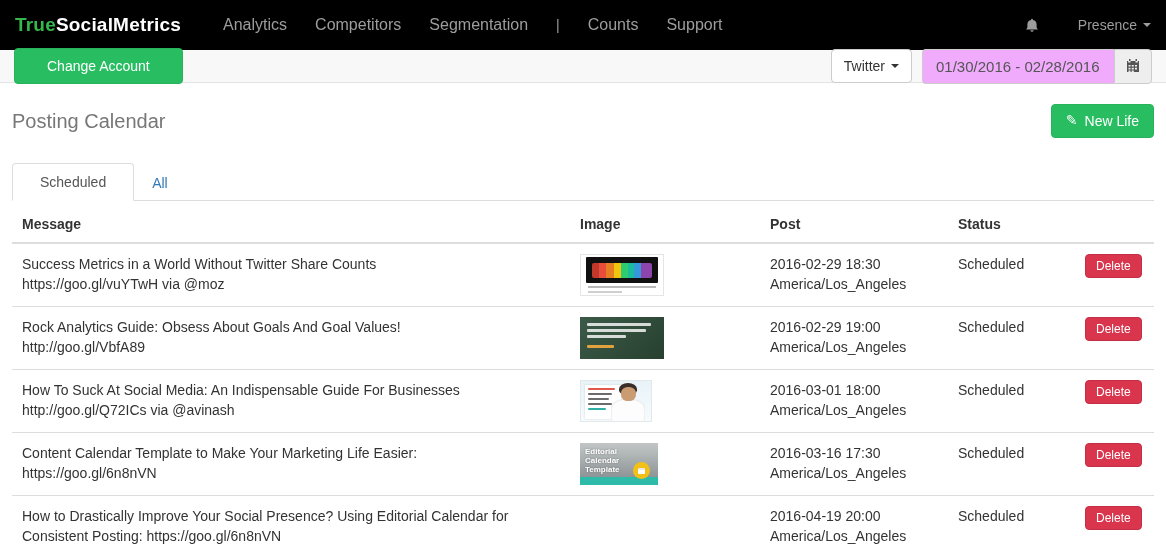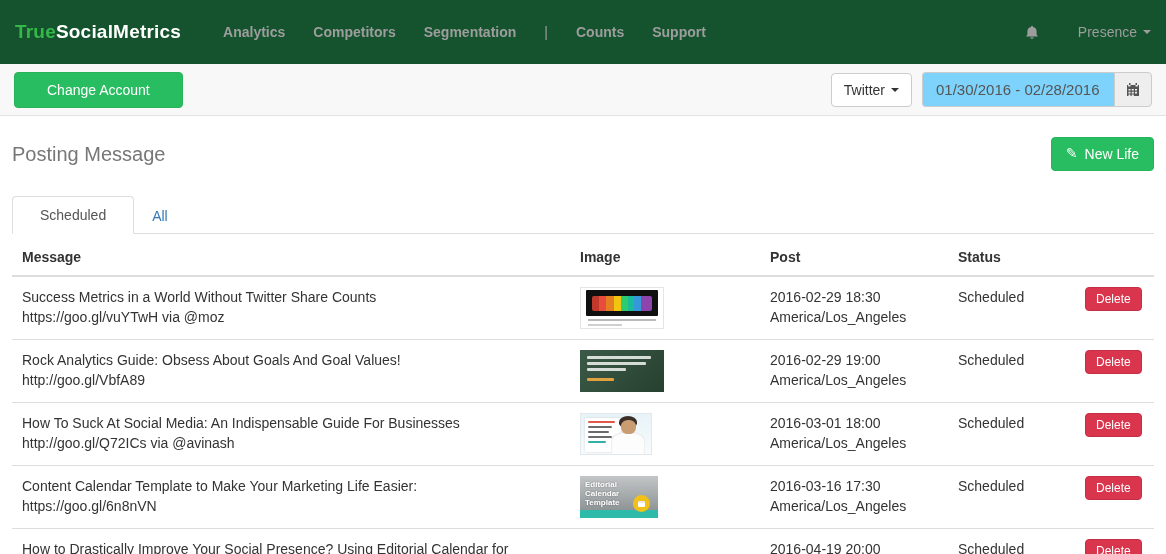--- a/index.html
+++ b/index.html
@@ -1,45 +1,45 @@
 <!DOCTYPE html>
 <html><head>
 <meta charset="utf-8">
 <style>
   * { box-sizing: border-box; margin: 0; padding: 0; }
   html,body { width:1166px; height:554px; overflow:hidden; background:#fff;
     font-family:"Liberation Sans", sans-serif; }
 
   
-  .navbar { height:64px; background:#14532d; display:flex; align-items:center; padding:0 15px; }
+  .navbar { height:50px; background:#000000; display:flex; align-items:center; padding:0 15px; }
   .logo { font-size:19px; font-weight:700; color:#fff; letter-spacing:.2px; margin-right:28px; cursor:pointer; }
   .logo .green { color:#35b84a; }
   .nav-links { display:flex; align-items:center; }
-  .nav-link { color:#9d9d9d; font-size:14px; padding:0 14px; cursor:pointer;font-weight:bold; }
+  .nav-link { color:#9d9d9d; font-size:16px; padding:0 14px; cursor:pointer; }
   .nav-divider { color:#9d9d9d; font-size:14px; padding:0 14px; }
   .nav-right { margin-left:auto; display:flex; align-items:center; }
   .bell-btn { margin-right:38px; cursor:pointer; display:flex; }
   .settings { color:#9d9d9d; font-size:14px; display:flex; align-items:center; cursor:pointer; }
   .caret { display:inline-block; width:0; height:0; border-left:4px solid transparent;
     border-right:4px solid transparent; border-top:4px solid #9d9d9d; margin-left:6px; }
 
   
-  .subbar { height:52px; background:#f8f8f8; border-bottom:1px solid #e3e3e3;
+  .subbar { height:33px; background:#f8f8f8; border-bottom:1px solid #e3e3e3;
     display:flex; align-items:center; padding:0 14px; }
   .btn-green { background:#29bd62; border:1px solid #27b25c; color:#fff; font-size:14px;
     border-radius:4px; cursor:pointer; font-family:inherit; }
   .change-account { padding:9px 32px; }
   .breadcrumb { margin-left:18px; font-size:17px; font-weight:700; color:#1a1a1a;
     border-bottom:1px dotted #8a8a8a; padding-bottom:3px; letter-spacing:.3px; cursor:pointer; }
   .subbar-right { margin-left:auto; display:flex; align-items:center; }
   .network-btn { background:#fff; border:1px solid #ccc; border-radius:4px; padding:8px 12px;
     font-size:14px; color:#333; display:flex; align-items:center; cursor:pointer; font-family:inherit; margin-right:10px; }
   .network-btn .caret { border-top-color:#333; }
   .date-group { display:flex; align-items:stretch; }
-  .date-input { background:#7dd3fc; border:1px solid #ccc; border-right:none; border-radius:4px 0 0 4px;
+  .date-input { background:#f0abfc; border:1px solid #ccc; border-right:none; border-radius:4px 0 0 4px;
     padding:8px 13px; font-size:15px; color:#555; width:192px; font-family:inherit; }
   .date-addon { background:#eee; border:1px solid #ccc; border-radius:0 4px 4px 0;
     padding:7px 10px; display:flex; align-items:center; cursor:pointer; }
 
   
   .main { padding:0 12px; }
   .title-row { display:flex; align-items:center; margin-top:21px; }
   .page-title { font-size:20px; font-weight:500; color:#777; }
   .new-post { margin-left:auto; padding:8px 14px; font-size:14px; display:flex; align-items:center; }
   .pencil { font-size:14px; margin-right:7px; transform:translateY(-1px); }
@@ -136,21 +136,21 @@
               <path fill="#555" d="M4 1h1.5v2H4zM10.5 1H12v2h-1.5zM2 3h1.2v1.6h2.3V3h5v1.6h2.3V3H14v11H2zm1.5 4v1.6h2V7zm3.2 0v1.6h2.1V7zm3.3 0v1.6h2V7zM3.5 9.8v1.6h2V9.8zm3.2 0v1.6h2.1V9.8zm3.3 0v1.6h2V9.8zM3.5 12.4V14h2v-1.6zm3.2 0V14h2.1v-1.6z"></path>
             </svg>
         </span>
       </span>
     </div>
   </div>
 </div>
 
 <div class="main">
   <div class="title-row">
-    <div class="page-title">Posting Message</div>
+    <div class="page-title">Posting Calendar</div>
     <button class="btn-green new-post">
       <span class="pencil">✎</span>
       <span>New Life</span>
     </button>
   </div>
 
   <div class="tabs">
     <span class="tab active">Scheduled</span>
     <span class="tab inactive">All</span>
   </div>

